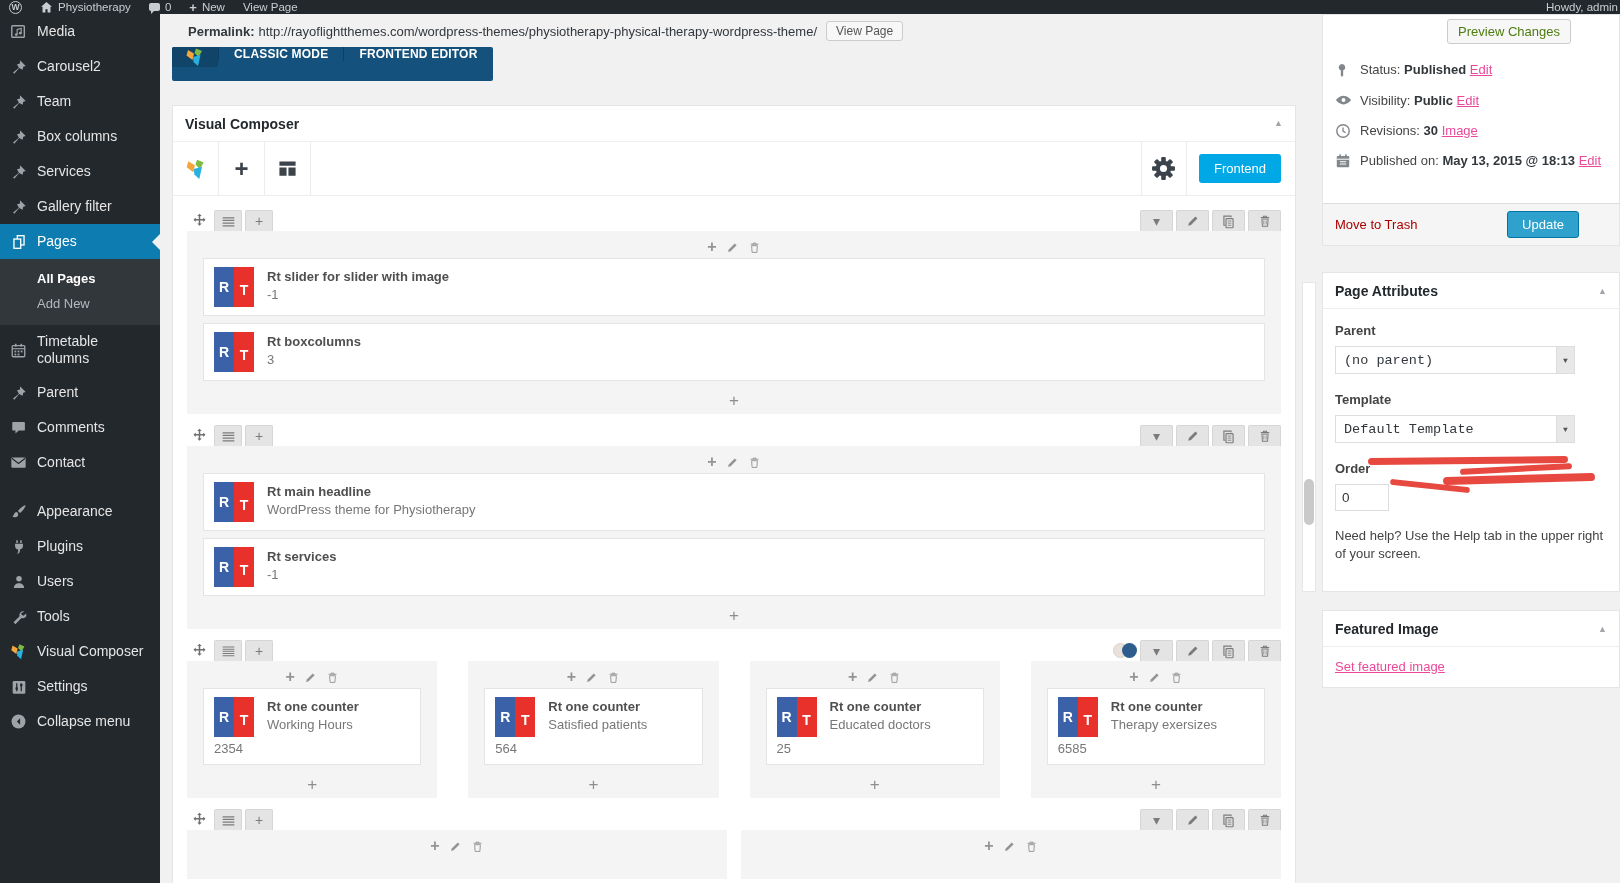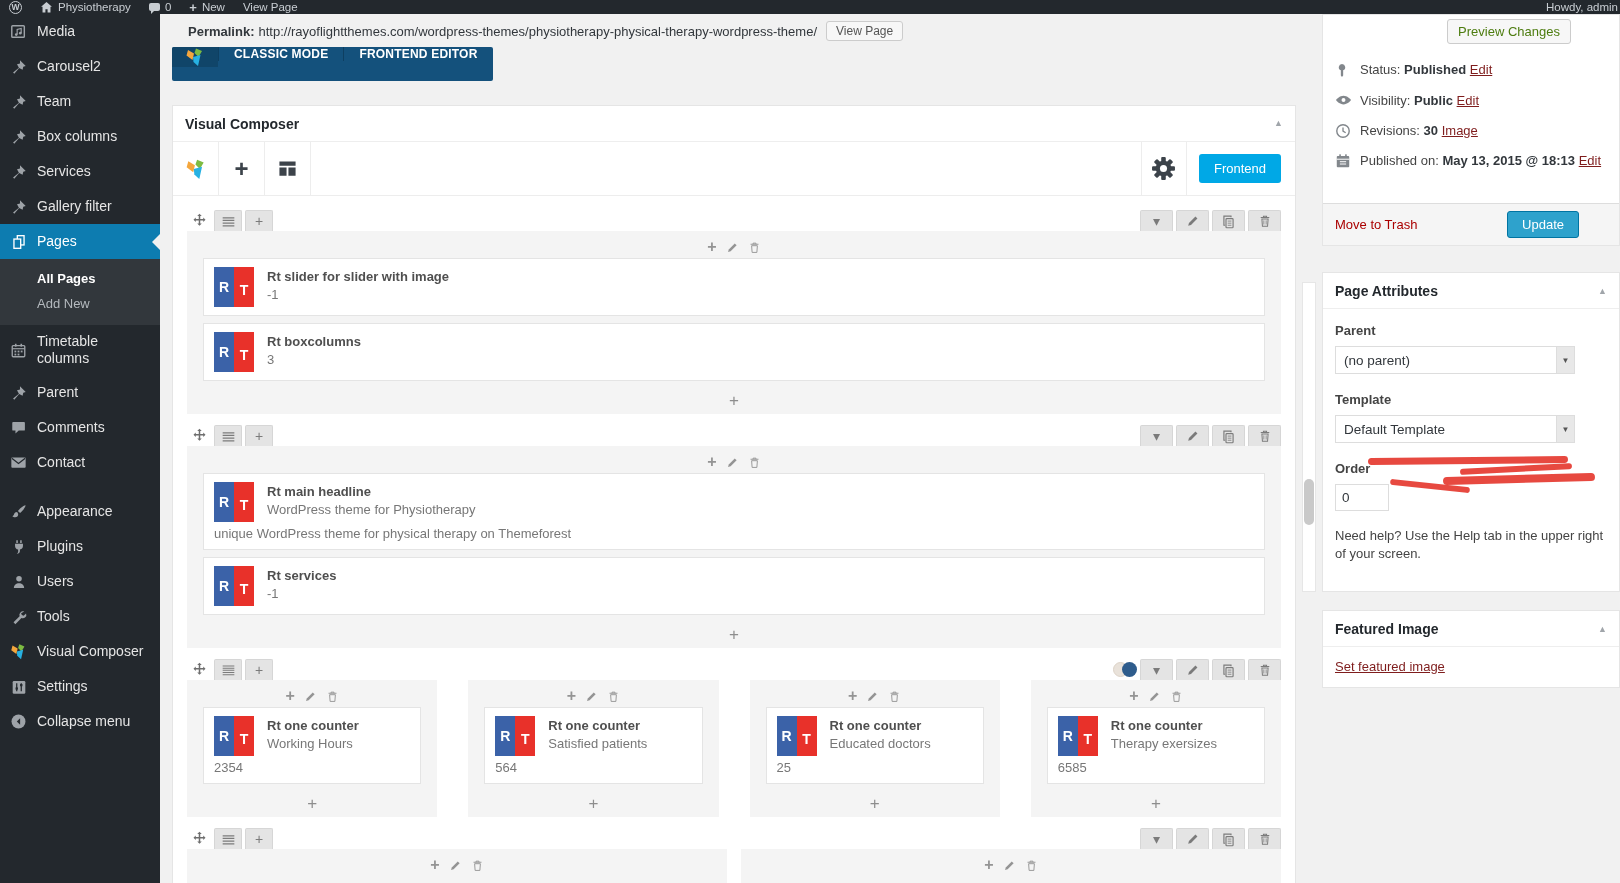--- a/index.html
+++ b/index.html
@@ -93,31 +93,31 @@
   .panel-header { height:36px; display:flex; align-items:center; padding:0 12px; font-size:14px; font-weight:bold; color:#23282d; border-bottom:1px solid #eee; position:relative; cursor:pointer; }
   .ph-toggle { position:absolute; right:12px; top:13px; color:#a0a5aa; font-size:9px; }
 
   .publish-panel { top:0; height:232px; }
   .preview-btn { position:absolute; top:4px; right:48px; background:#f7f7f7; border:1px solid #ccc; border-radius:3px; padding:4px 10px; font-size:13px; color:#4d7c0f; cursor:pointer; }
   .pub-body { padding:6px 12px 0; position:relative; }
   .pub-row { display:flex; gap:8px; align-items:flex-start; margin-bottom:13px; line-height:17px; color:#444; }
   .pub-row:first-of-type { margin-top:40px; }
   .pub-ico { width:17px; color:#82878c; flex:0 0 17px; padding-top:1px; }
   .pub-row b { color:#32373c; }
-  a.wp-link { color:#7f1d1d; text-decoration:underline; cursor:pointer; }
+  a.wp-link { color:#ec4899; text-decoration:underline; cursor:pointer; }
   .pub-footer { position:absolute; left:0; right:0; bottom:0; height:42px; background:#f5f5f5; border-top:1px solid #ddd; display:flex; align-items:center; padding:0 12px; }
   .trash-link { color:#a00; cursor:pointer; }
   .pf-spacer { flex:1; }
   .update-btn { background:#2ea2cc; border:1px solid #0074a2; color:#fff; border-radius:3px; padding:5px 14px; font-size:13px; cursor:pointer; margin-right:28px; font-family:inherit; }
 
   .pa-panel { top:258px; height:320px; }
   .pa-body { position:relative; padding:14px 12px; font-size:13px; }
   .pa-label { font-weight:bold; color:#444; margin-top:18px; }
   .pa-label:first-child { margin-top:0; }
-  .fake-select { margin-top:8px; width:240px; height:28px; border:1px solid #ddd; background:#fff; display:flex; align-items:center; cursor:pointer; }
+  .fake-select { margin-top:8px; width:240px; height:28px; border:1px solid #ddd; background:#fff; display:flex; align-items:center; cursor:pointer;font-family:Liberation Mono, monospace; }
   .fs-text { flex:1; padding:0 8px; color:#32373c; font-size:13.5px; white-space:nowrap; overflow:hidden; }
   .fs-arrow { width:18px; height:100%; background:#e8e8e8; border-left:1px solid #ddd; display:flex; align-items:center; justify-content:center; font-size:8px; color:#555; }
   .order-input { margin-top:8px; width:54px; height:27px; border:1px solid #ddd; padding:0 6px; font-size:13.5px; color:#32373c; font-family:inherit; }
   .help-text { margin-top:16px; color:#444; line-height:18px; }
   .scribble { position:absolute; background:#e53a30; border-radius:5px; opacity:.92; }
   .s1 { left:45px; top:148px; width:200px; height:7px; transform:rotate(-.6deg); }
   .s2 { left:137px; top:157px; width:112px; height:6px; transform:rotate(-3deg); }
   .s3 { left:120px; top:166px; width:152px; height:8px; transform:rotate(-1.5deg); }
   .s4 { left:67px; top:174px; width:80px; height:6px; transform:rotate(6deg); }
 
@@ -515,21 +515,20 @@
                 <div class="el-card">
                   <div class="el-head">
                     <span class="rt-logo">
                         <span class="rt-half rt-blue">R</span>
                         <span class="rt-half rt-red">
                           <span>T</span>
                         </span>
                       </span>
                     <span class="el-txt"><span class="el-title">Rt main headline</span><br><span class="el-meta">WordPress theme for Physiotherapy</span></span>
                   </div>
-                  <div class="el-desc">unique WordPress theme for physical therapy on Themeforest</div>
                 </div>
                 <div class="el-card">
                   <div class="el-head">
                     <span class="rt-logo">
                         <span class="rt-half rt-blue">R</span>
                         <span class="rt-half rt-red">
                           <span>T</span>
                         </span>
                       </span>
                     <span class="el-txt"><span class="el-title">Rt services</span><br><span class="el-meta">-1</span></span>

